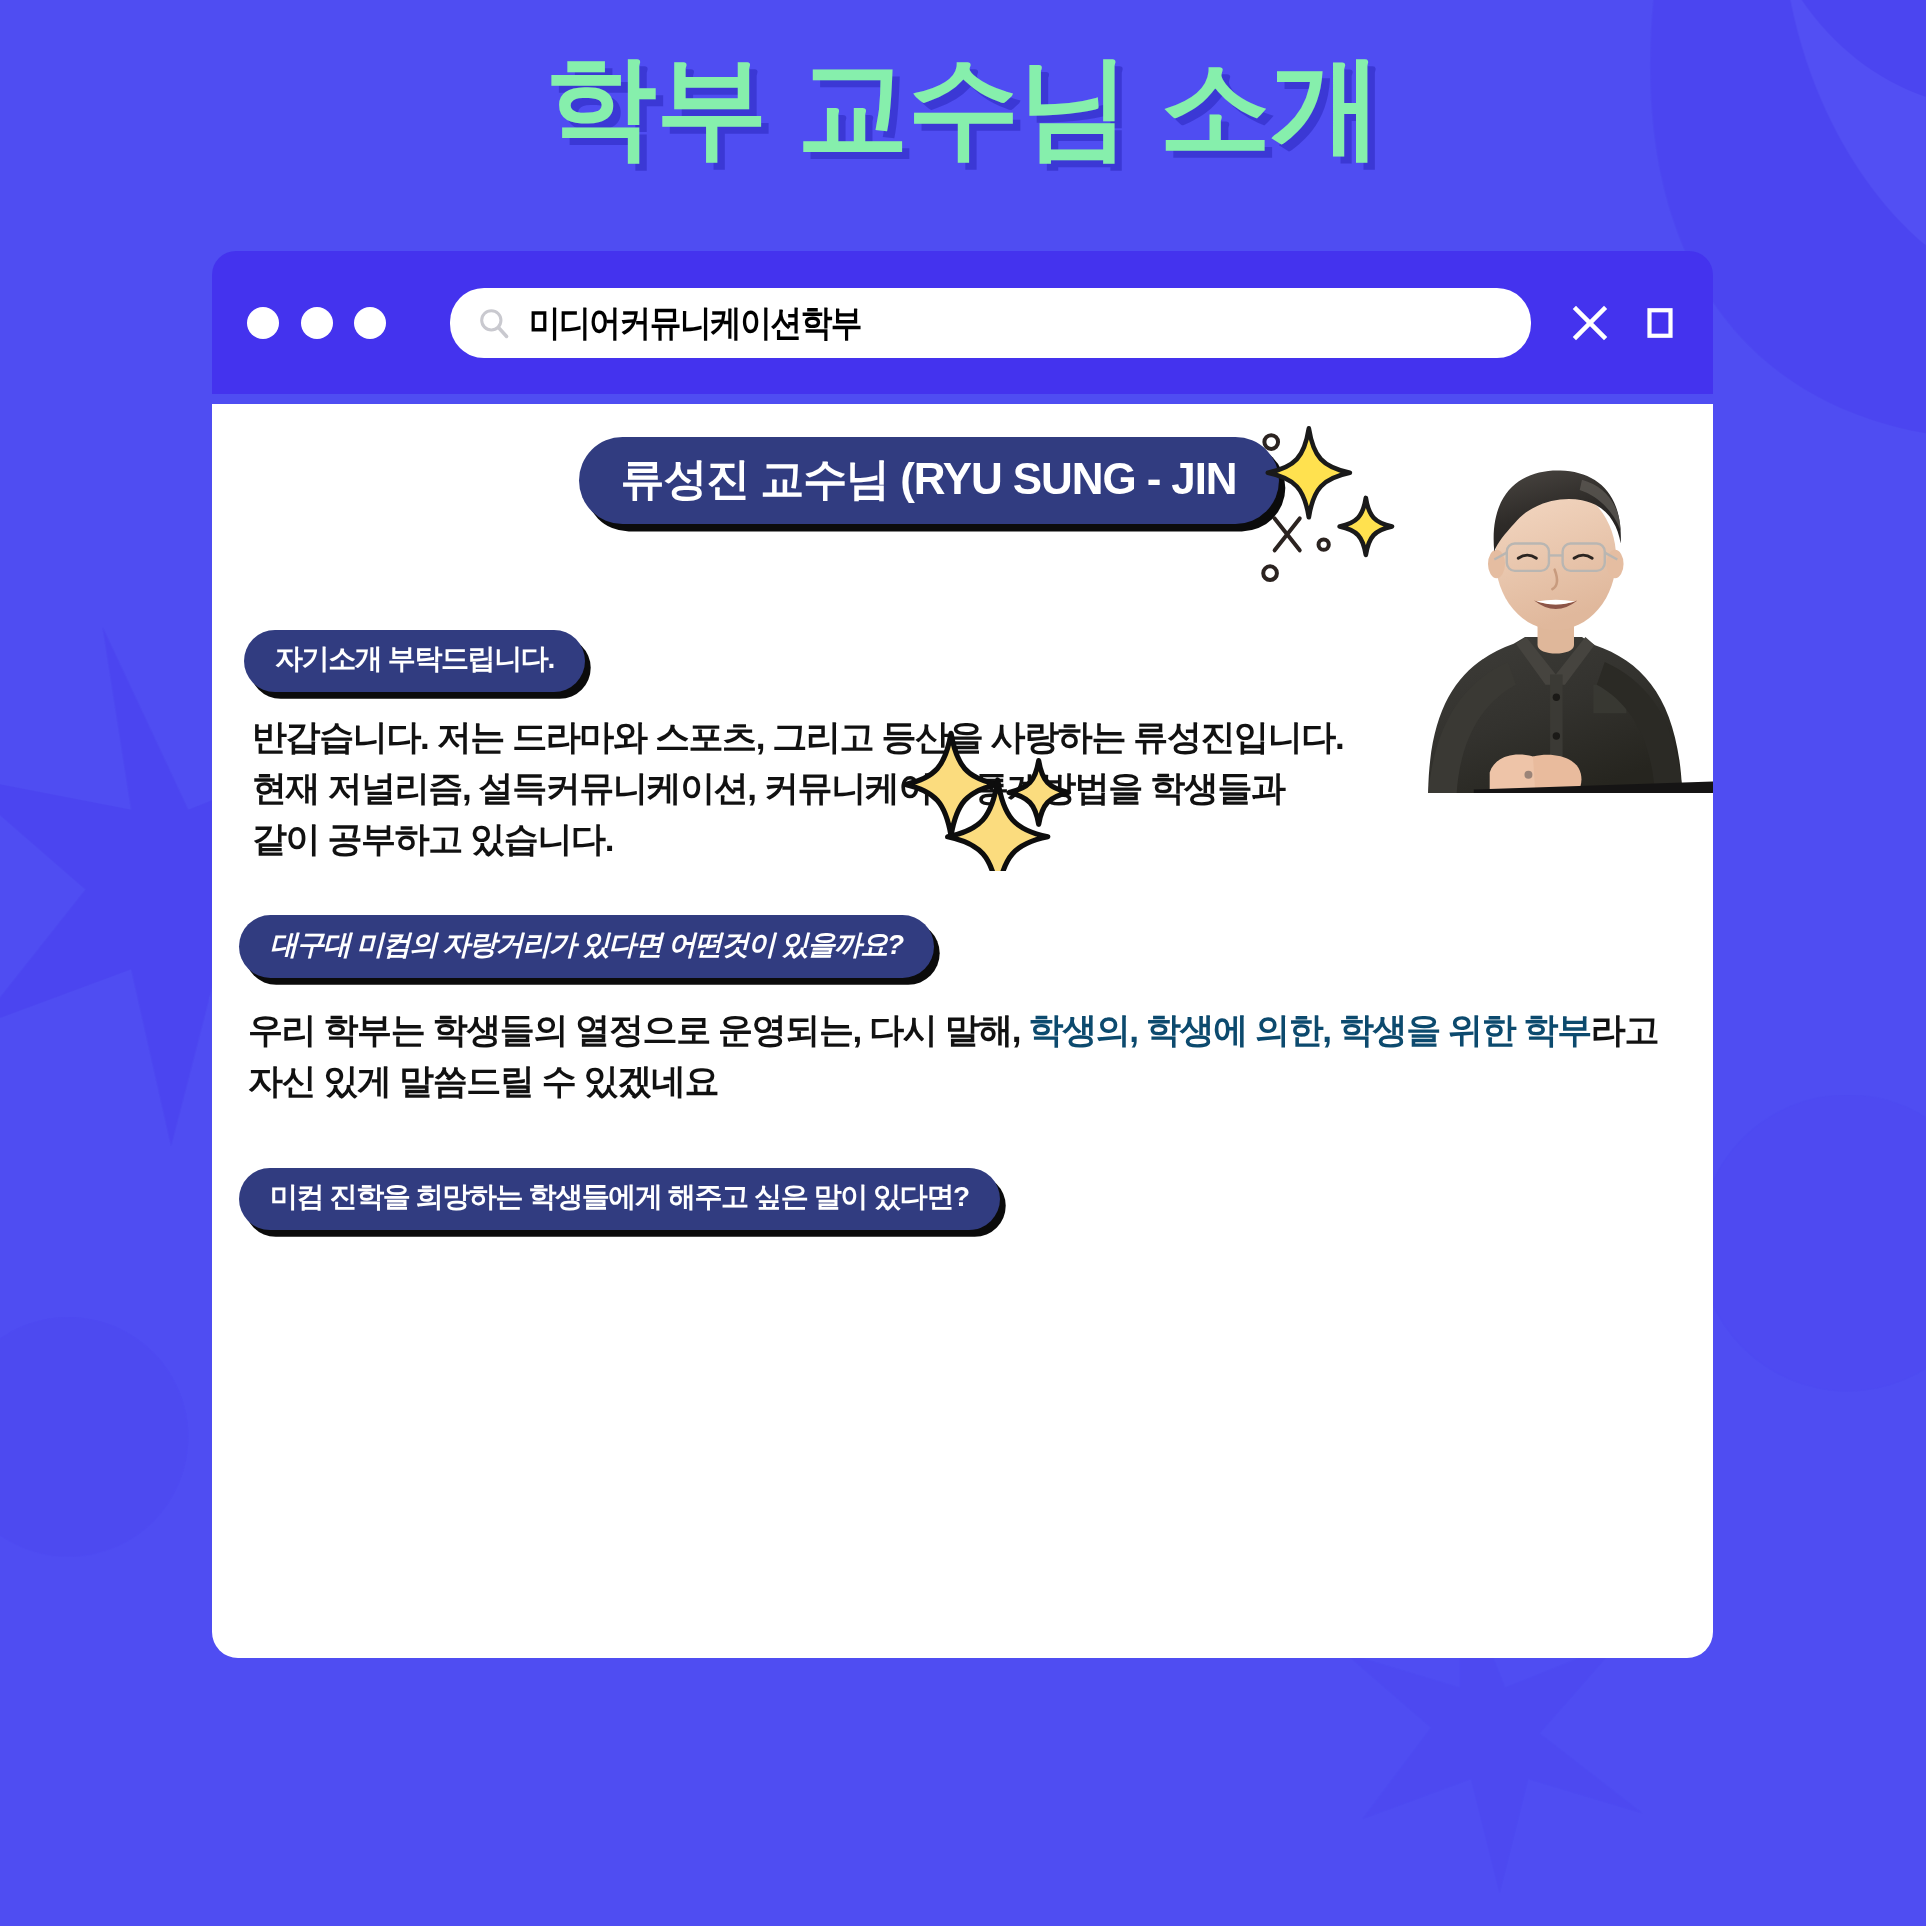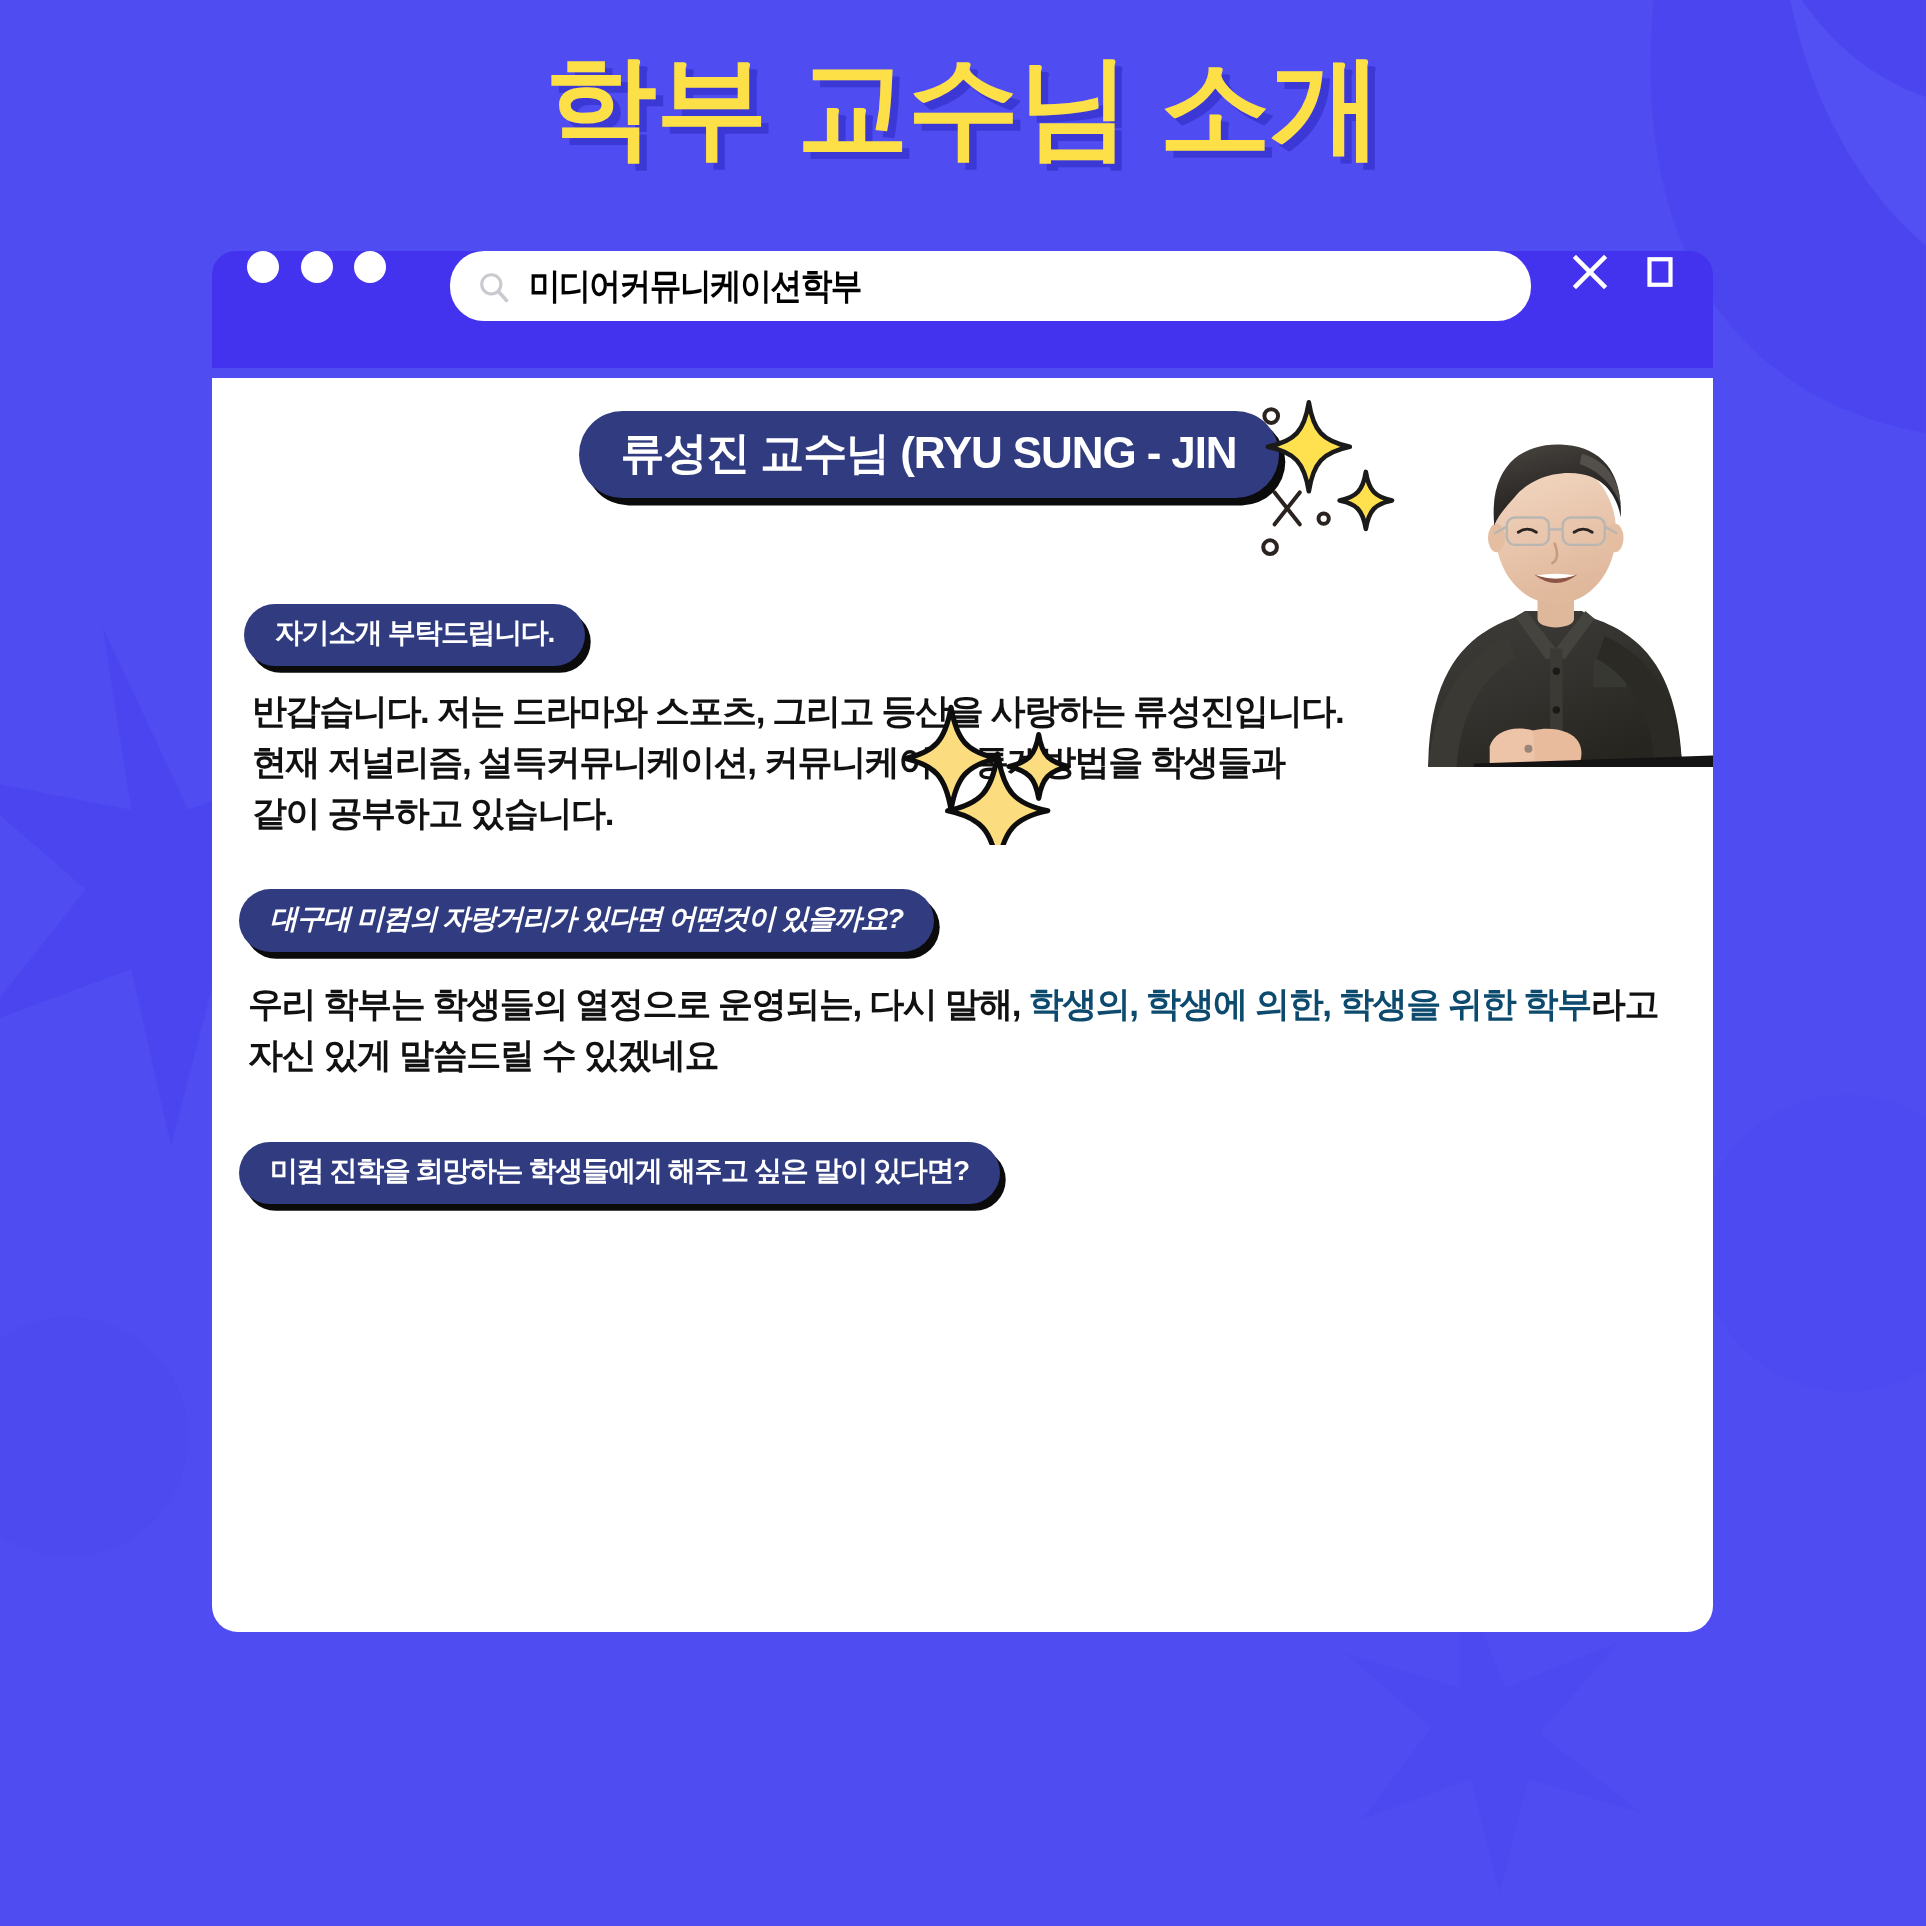--- a/index.html
+++ b/index.html
@@ -15,40 +15,40 @@
   #bg-decor { position:absolute; inset:0; z-index:0; pointer-events:none; }
 
   
   .page-title {
     position:absolute;
     top:48px; left:0; width:100%;
     text-align:center;
     z-index:3;
     font-size:112px;
     font-weight:900;
-    color:#fde047;
+    color:#86efac;
     letter-spacing:-1.1px;
     line-height:1.05;
     text-shadow:7.4px 7.4px 0 rgba(44,40,190,0.55);
     white-space:nowrap;
   }
 
   
   .browser {
     position:absolute;
     left:212px; top:251px;
     width:1501px;
     z-index:2;
   }
   .browser-chrome {
     background:#4433ee;
     border-radius:24px 24px 0 0;
-    height:117px;
+    height:143px;
     display:flex;
-    align-items:flex-start;
+    align-items:center;
     padding:0 35px;
     gap:0;
   }
   .dots { display:flex; gap:21.7px; align-items:center; flex:0 0 auto; }
   .dot { width:32px; height:32px; border-radius:50%; background:#ffffff; }
 
   .search-bar {
     flex:1 1 auto;
     margin:0 38px 0 64px;
     background:#ffffff;

